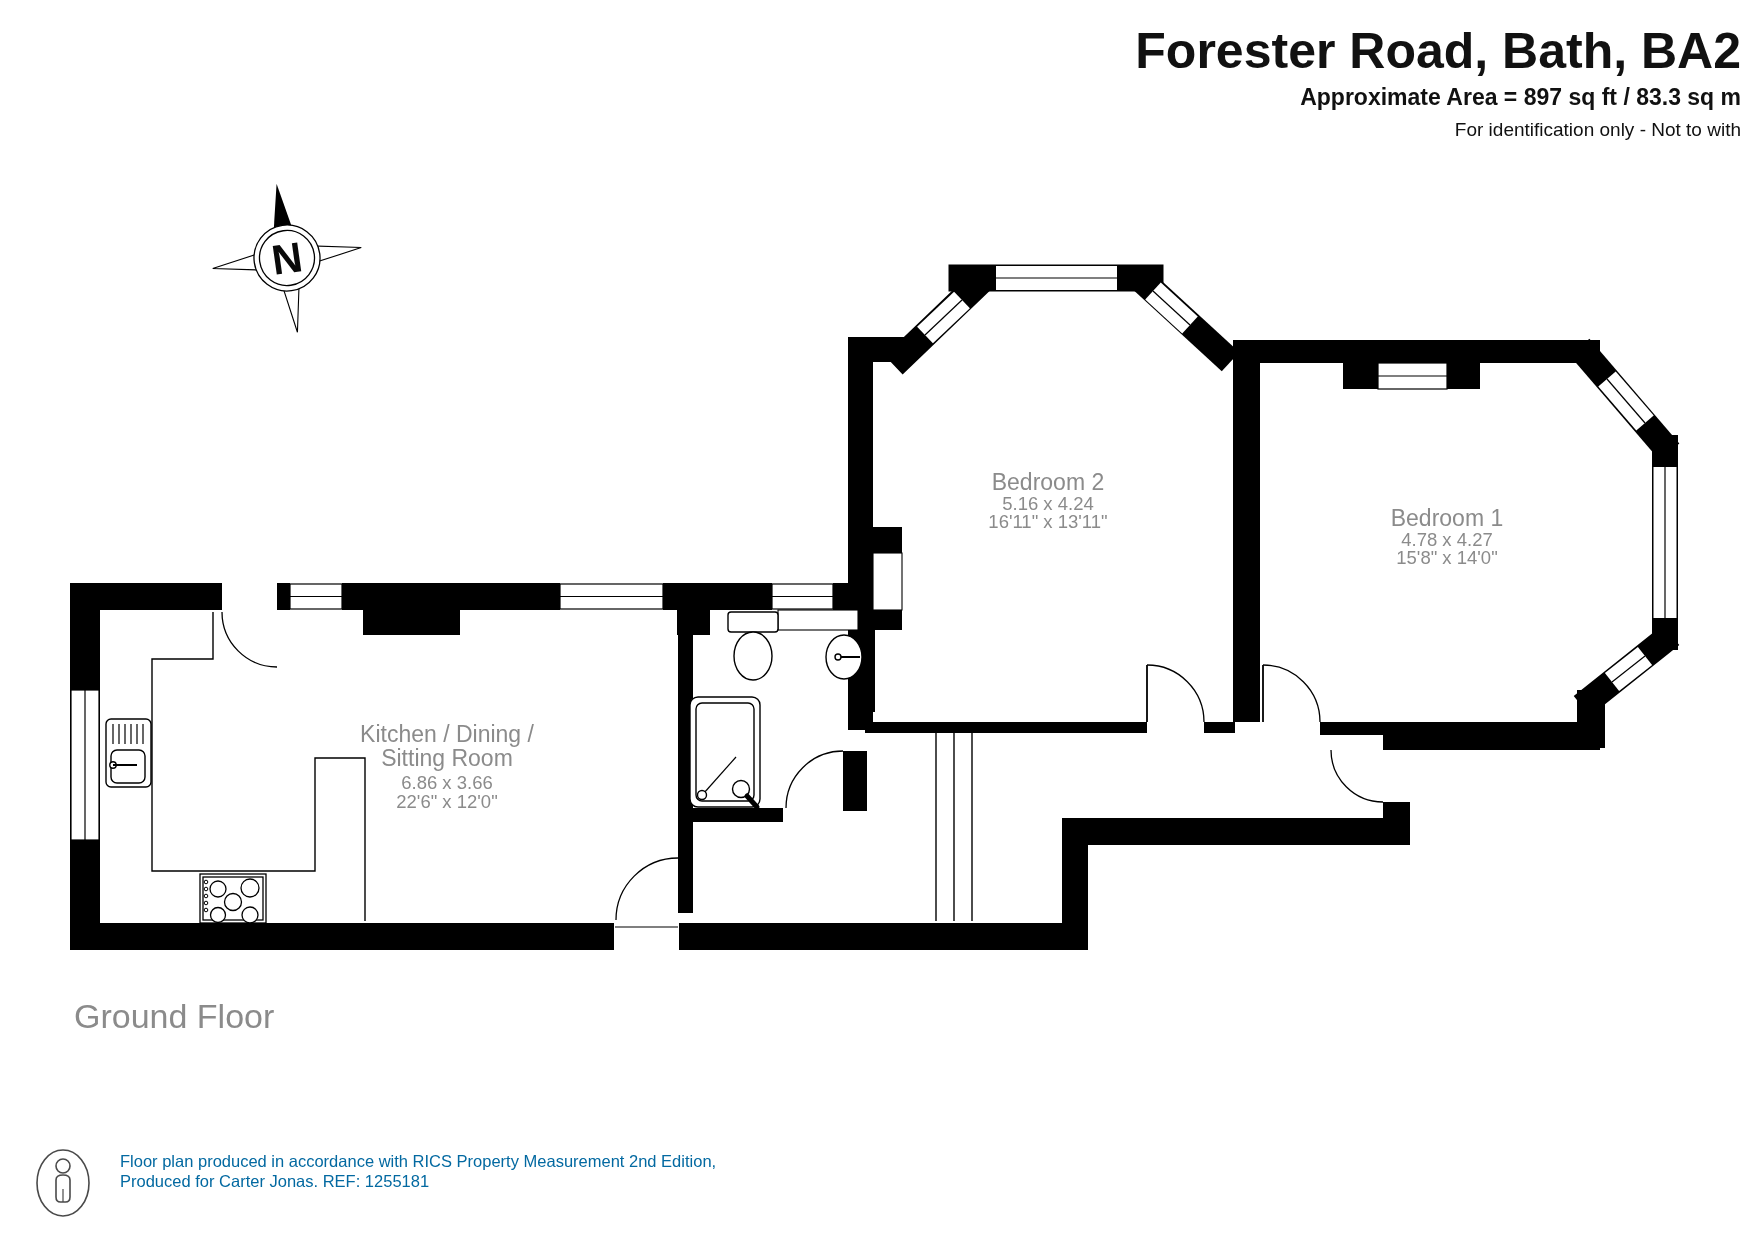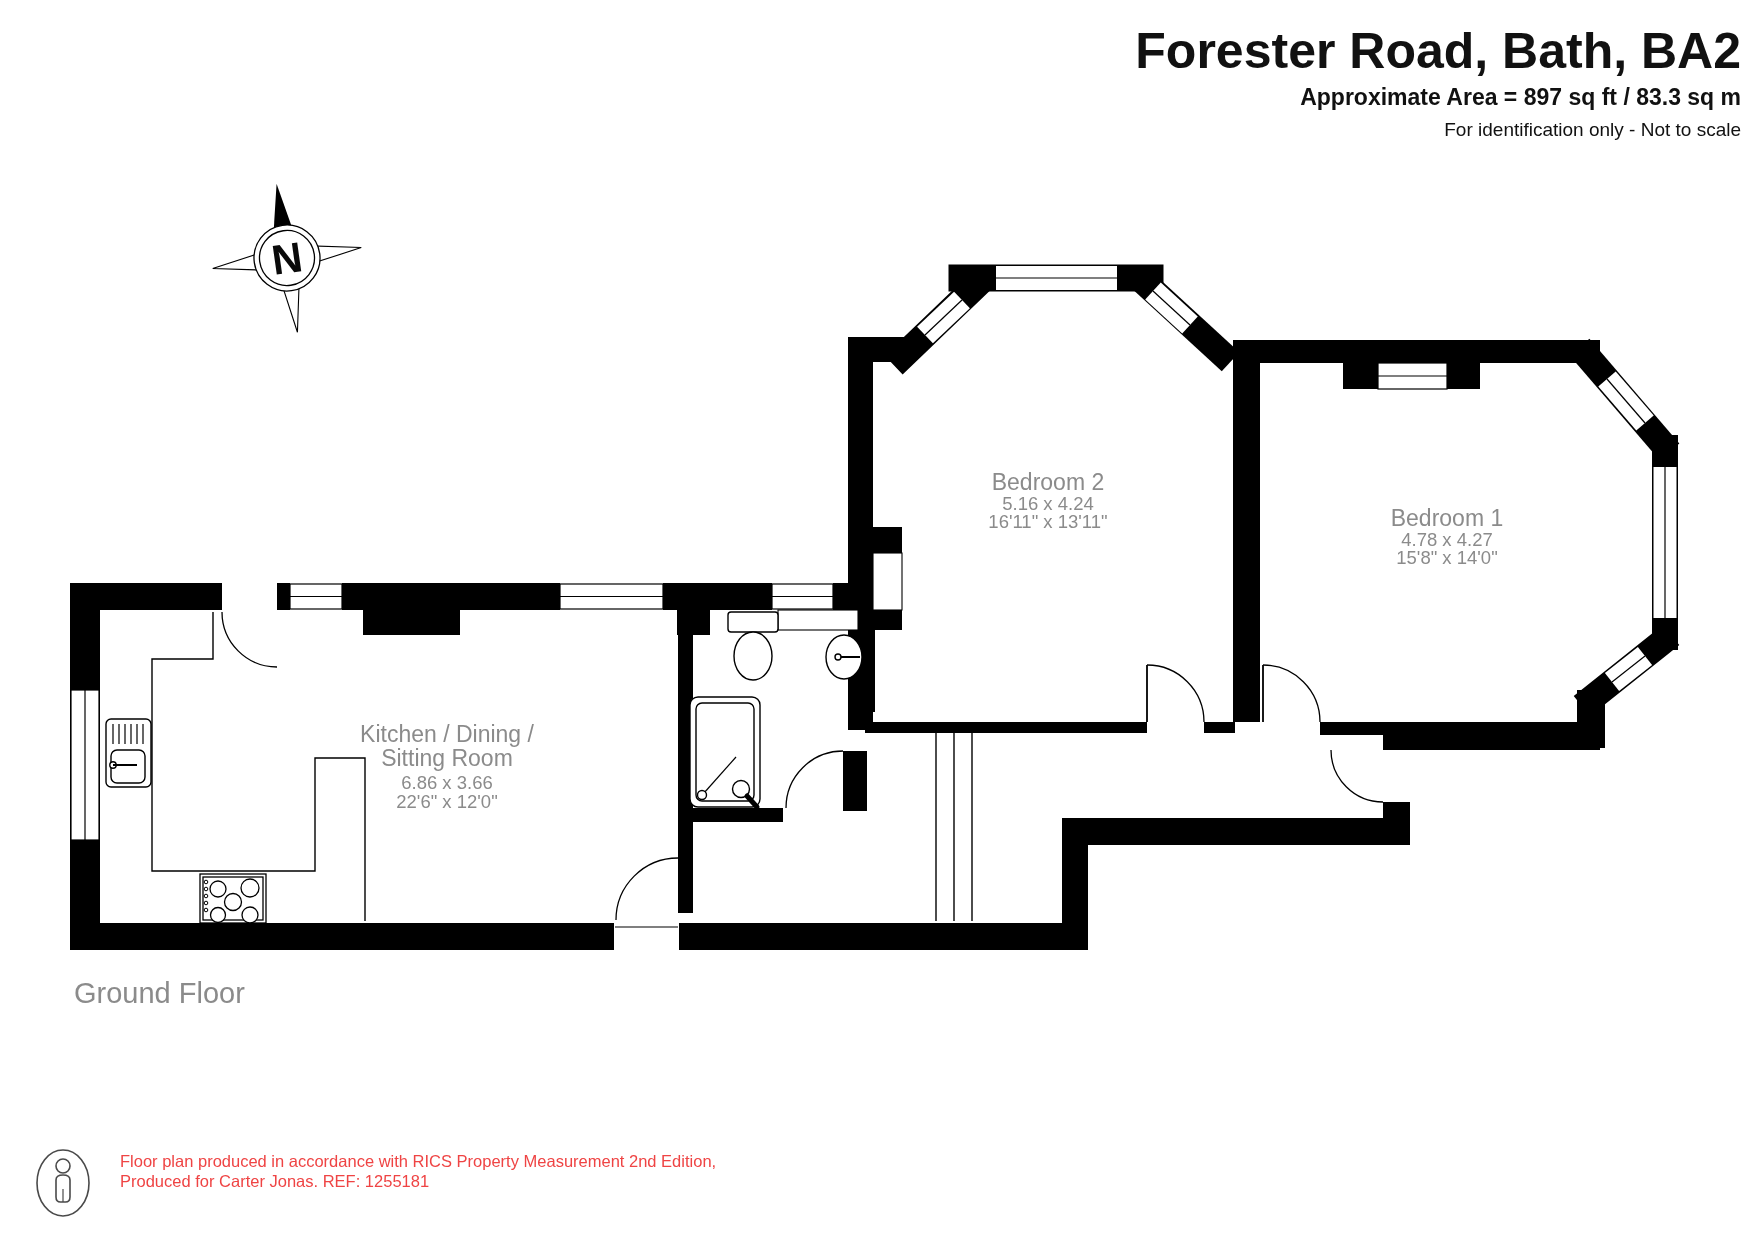--- a/index.html
+++ b/index.html
@@ -2,32 +2,32 @@
 <html><head>
 <meta charset="utf-8">
 <style>
   html,body{margin:0;padding:0;background:#ffffff;}
   body{width:1755px;height:1241px;position:relative;overflow:hidden;
        font-family:"Liberation Sans", sans-serif;}
   .hdr{position:absolute;right:14px;text-align:right;color:#111;}
   .hdr-title{top:22px;font-size:50px;font-weight:bold;letter-spacing:0px;}
   .hdr-area{top:84px;font-size:23px;font-weight:bold;}
   .hdr-disc{top:119px;font-size:19px;font-weight:normal;}
-  .floor-label{position:absolute;left:74px;top:977px;font-size:29px;color:#8b8b8b;}
-  .footer{position:absolute;left:120px;top:1151px;font-size:16.5px;line-height:20px;color:#ef4444;}
+  .floor-label{position:absolute;left:74px;top:997px;font-size:34px;color:#8b8b8b;}
+  .footer{position:absolute;left:120px;top:1151px;font-size:16.5px;line-height:20px;color:#0369a1;}
   svg text.room-name{font-size:23px;fill:#8b8b8b;}
   svg text.room-dim{font-size:18.5px;fill:#8b8b8b;}
   svg text.compass-n{font-size:42px;font-weight:bold;fill:#0a0a0a;}
 </style>
 </head>
 <body>
 
 <div class="hdr hdr-title">Forester Road, Bath, BA2</div>
 <div class="hdr hdr-area">Approximate Area = 897 sq ft / 83.3 sq m</div>
-<div class="hdr hdr-disc">For identification only - Not to scale</div>
+<div class="hdr hdr-disc">For identification only - Not to with</div>
 
 <svg width="1755" height="1241" viewBox="0 0 1755 1241" style="position:absolute;left:0;top:0;">
 
   <g transform="translate(287,258) rotate(-8)">
     <polygon points="-75,0 -18,-10 -18,10" fill="#ffffff" stroke="#000" stroke-width="1.1"></polygon>
     <polygon points="75,0 18,-10 18,10" fill="#ffffff" stroke="#000" stroke-width="1.1"></polygon>
     <polygon points="0,75 -10,18 10,18" fill="#ffffff" stroke="#000" stroke-width="1.1"></polygon>
     <polygon points="0,-75 -12,-16 12,-16" fill="#000000"></polygon>
     <circle cx="0" cy="0" r="33" fill="#ffffff" stroke="#000" stroke-width="1.3"></circle>
     <circle cx="0" cy="0" r="27.5" fill="#ffffff" stroke="#000" stroke-width="1.3"></circle>

